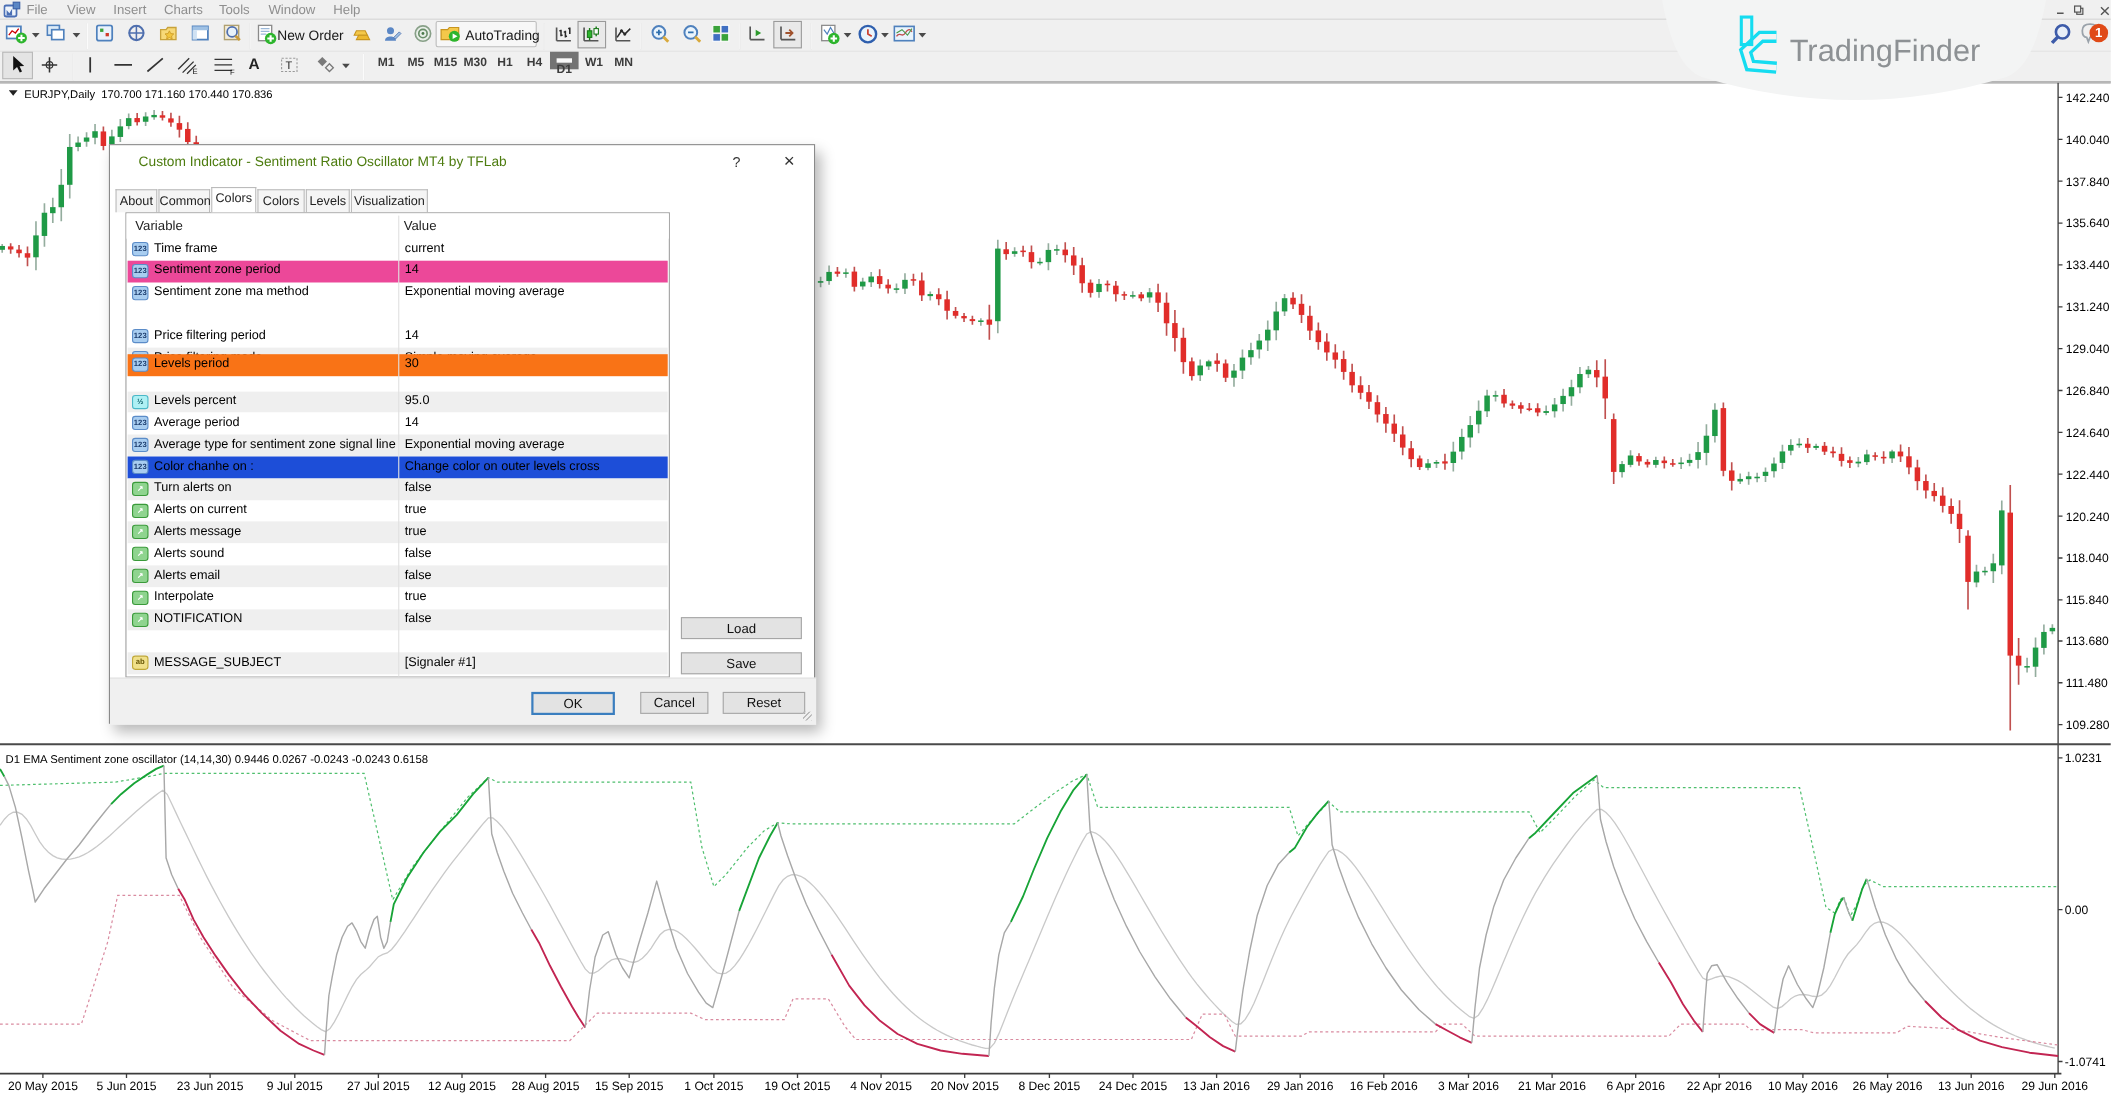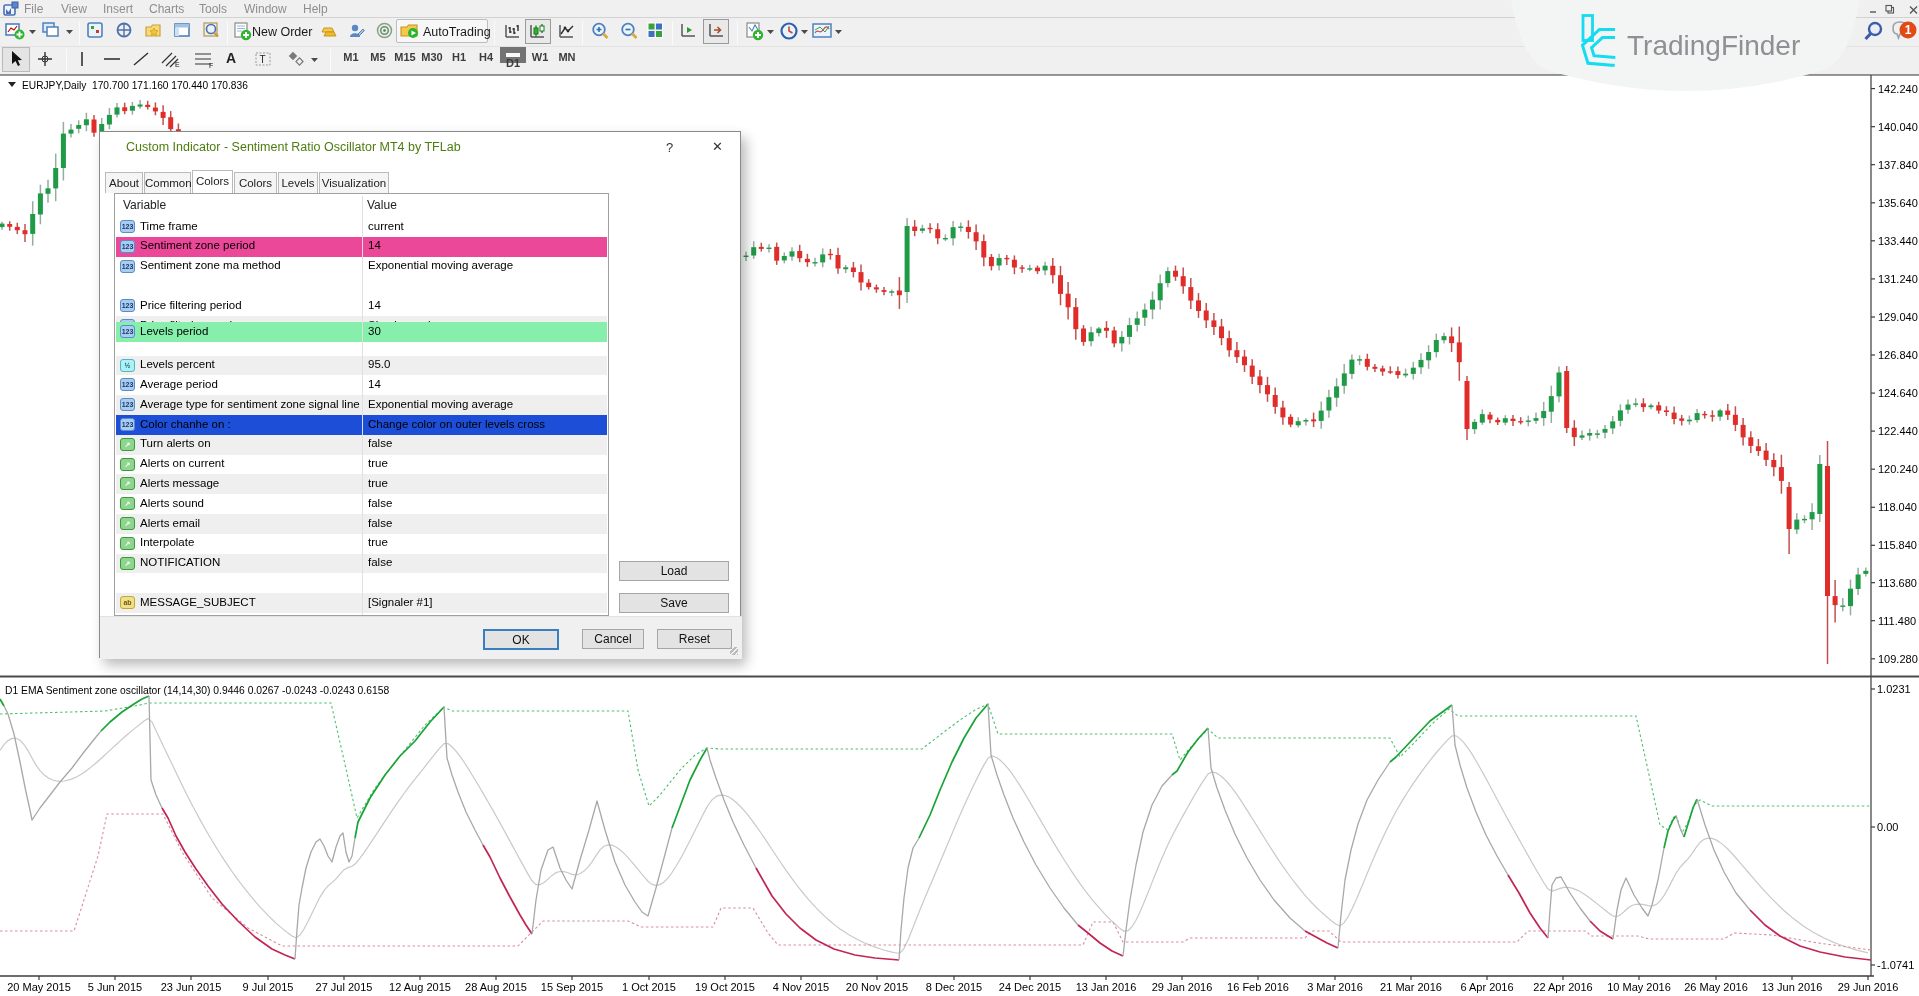--- a/index.html
+++ b/index.html
@@ -906,21 +906,21 @@
         <div class="trow" style="top:102.2px;background:#ffffff">
           <span class="ric" style="background:#a8cdf0;border-color:#5b8cc8;color:#1a3a6b">123</span>
           <span class="tname">Price filtering period</span>
           <span class="tval">14</span>
         </div>
         <div class="trow" style="top:122.0px;background:#efefef">
           <span class="ric" style="background:#a8cdf0;border-color:#5b8cc8;color:#1a3a6b">123</span>
           <span class="tname">Price filtering mode</span>
           <span class="tval">Simple moving average</span>
         </div>
-        <div class="trow" style="top:128px;background:#86efac">
+        <div class="trow" style="top:128px;background:#f97316">
           <span class="ric" style="background:#a8cdf0;border-color:#5b8cc8;color:#1a3a6b">123</span>
           <span class="tname">Levels period</span>
           <span class="tval">30</span>
         </div>
         <div class="trow" style="top:161.6px;background:#efefef">
           <span class="ric" style="background:#aef0f4;border-color:#4ab8c8;color:#0a5a66">½</span>
           <span class="tname">Levels percent</span>
           <span class="tval">95.0</span>
         </div>
         <div class="trow" style="top:181.4px;background:#ffffff">

